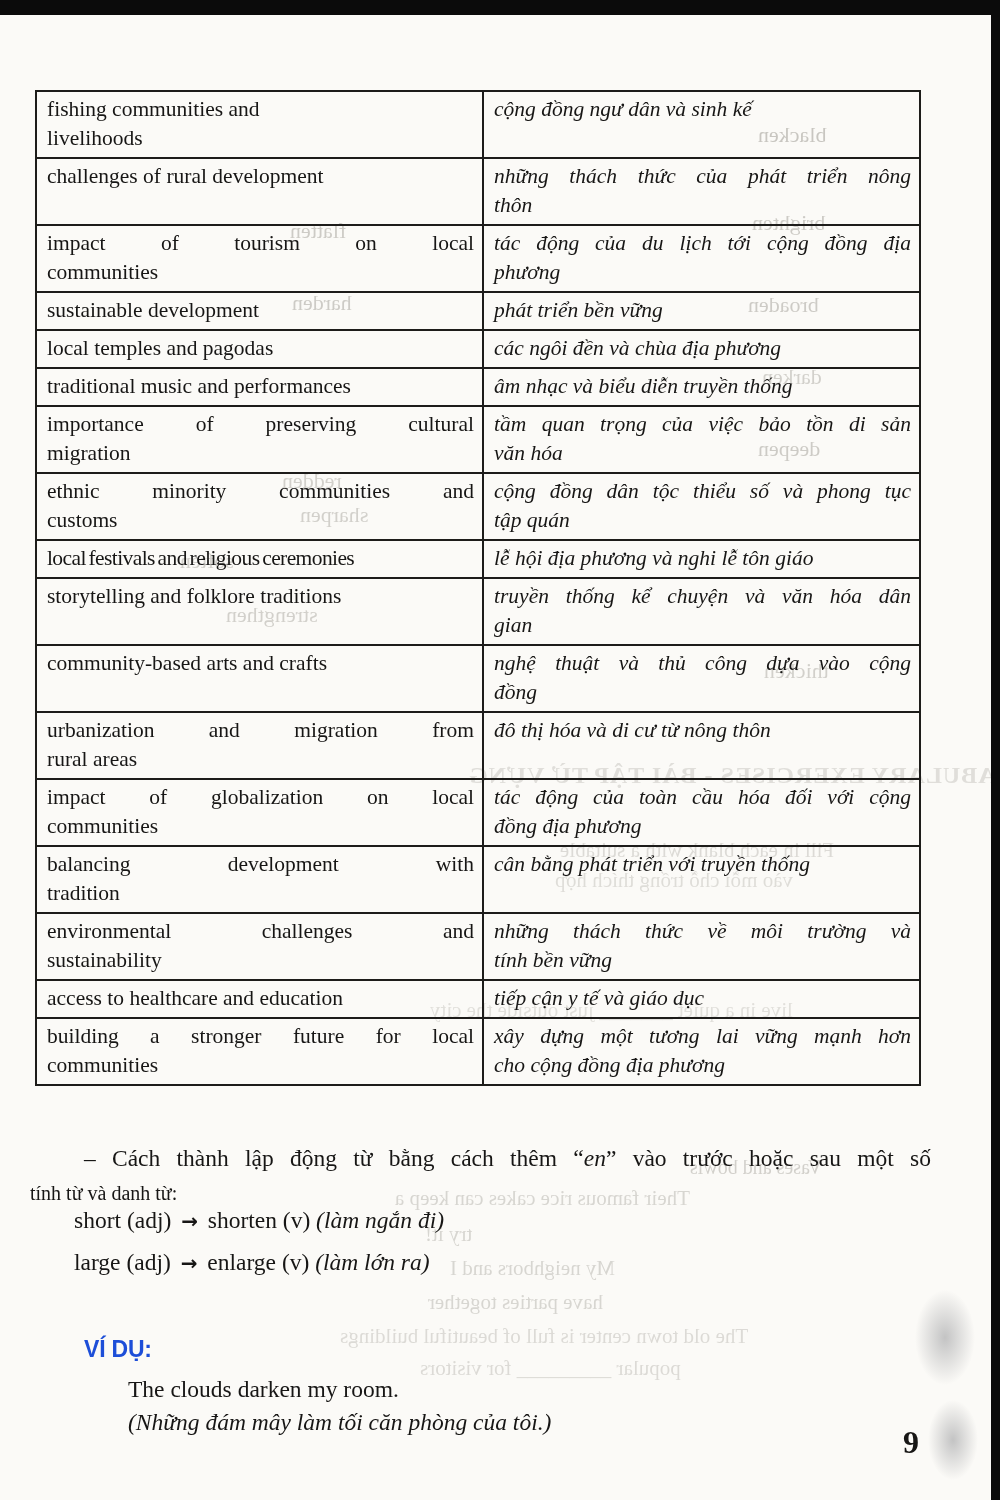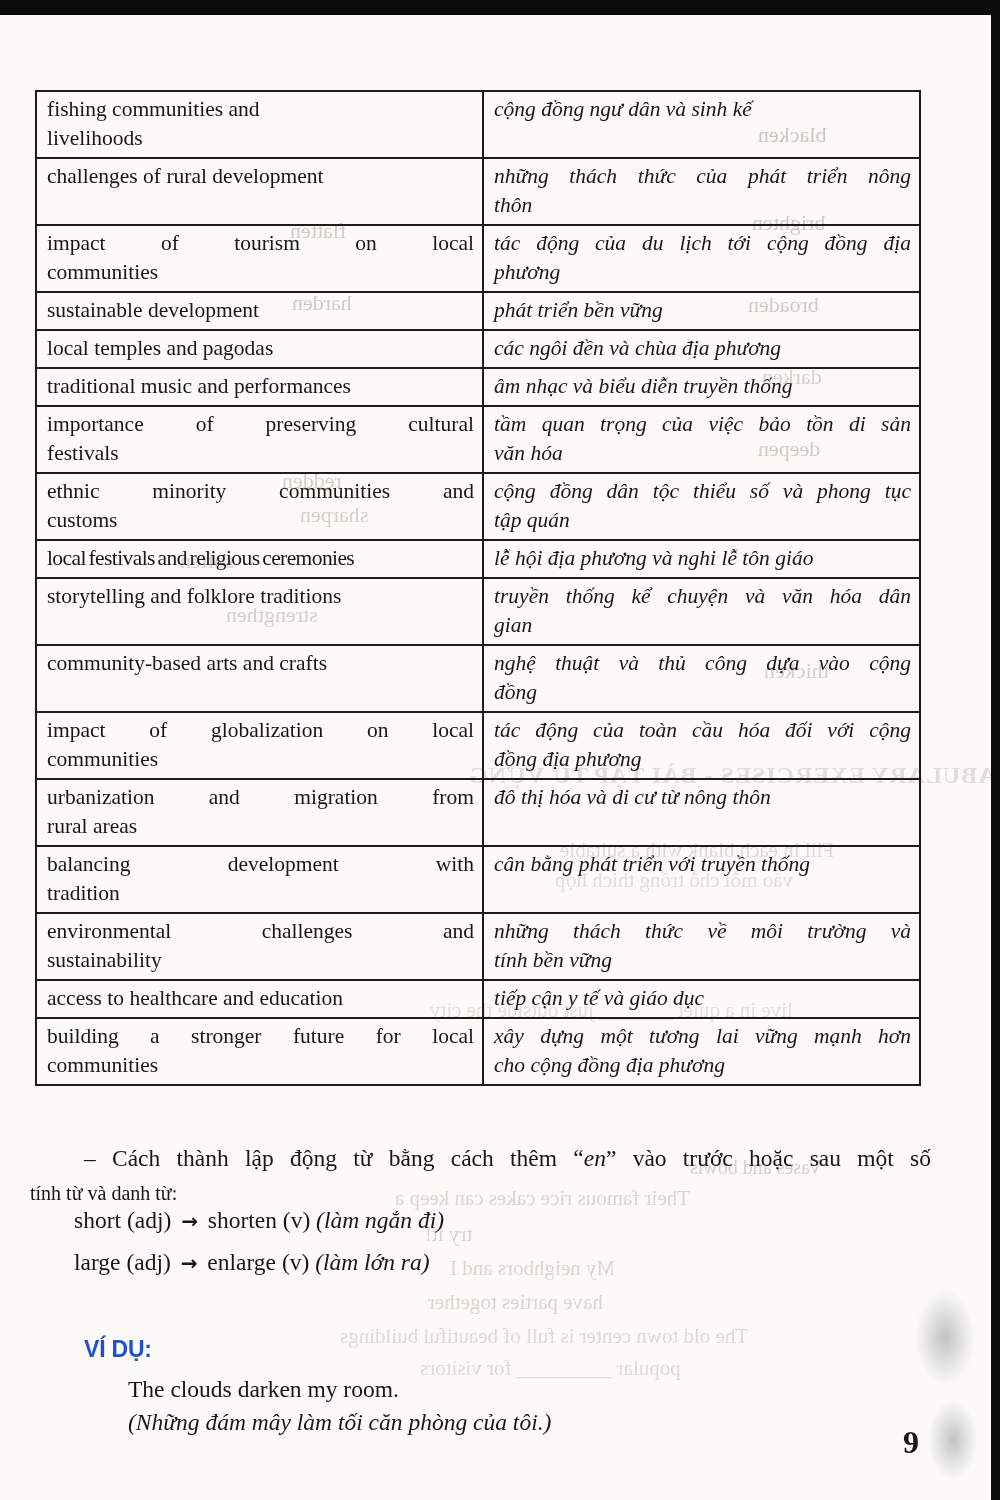--- a/index.html
+++ b/index.html
@@ -139,21 +139,21 @@
         <td class="en">
           <div class="cline">traditional music and performances</div>
         </td>
         <td class="vi">
           <div class="cline">âm nhạc và biểu diễn truyền thống</div>
         </td>
       </tr>
       <tr>
         <td class="en">
           <div class="cline fill">importance of preserving cultural</div>
-          <div class="cline">festivals</div>
+          <div class="cline">migration</div>
         </td>
         <td class="vi">
           <div class="cline fill">tầm quan trọng của việc bảo tồn di sản</div>
           <div class="cline">văn hóa</div>
         </td>
       </tr>
       <tr>
         <td class="en">
           <div class="cline fill">ethnic minority communities and</div>
           <div class="cline">customs</div>
@@ -184,35 +184,35 @@
         <td class="en">
           <div class="cline">community-based arts and crafts</div>
         </td>
         <td class="vi">
           <div class="cline fill">nghệ thuật và thủ công dựa vào cộng</div>
           <div class="cline">đồng</div>
         </td>
       </tr>
       <tr>
         <td class="en">
+          <div class="cline fill">urbanization and migration from</div>
+          <div class="cline">rural areas</div>
+        </td>
+        <td class="vi">
+          <div class="cline">đô thị hóa và di cư từ nông thôn</div>
+        </td>
+      </tr>
+      <tr>
+        <td class="en">
           <div class="cline fill">impact of globalization on local</div>
           <div class="cline">communities</div>
         </td>
         <td class="vi">
           <div class="cline fill">tác động của toàn cầu hóa đối với cộng</div>
           <div class="cline">đồng địa phương</div>
-        </td>
-      </tr>
-      <tr>
-        <td class="en">
-          <div class="cline fill">urbanization and migration from</div>
-          <div class="cline">rural areas</div>
-        </td>
-        <td class="vi">
-          <div class="cline">đô thị hóa và di cư từ nông thôn</div>
         </td>
       </tr>
       <tr>
         <td class="en">
           <div class="cline fill">balancing development with</div>
           <div class="cline">tradition</div>
         </td>
         <td class="vi">
           <div class="cline">cân bằng phát triển với truyền thống</div>
         </td>

